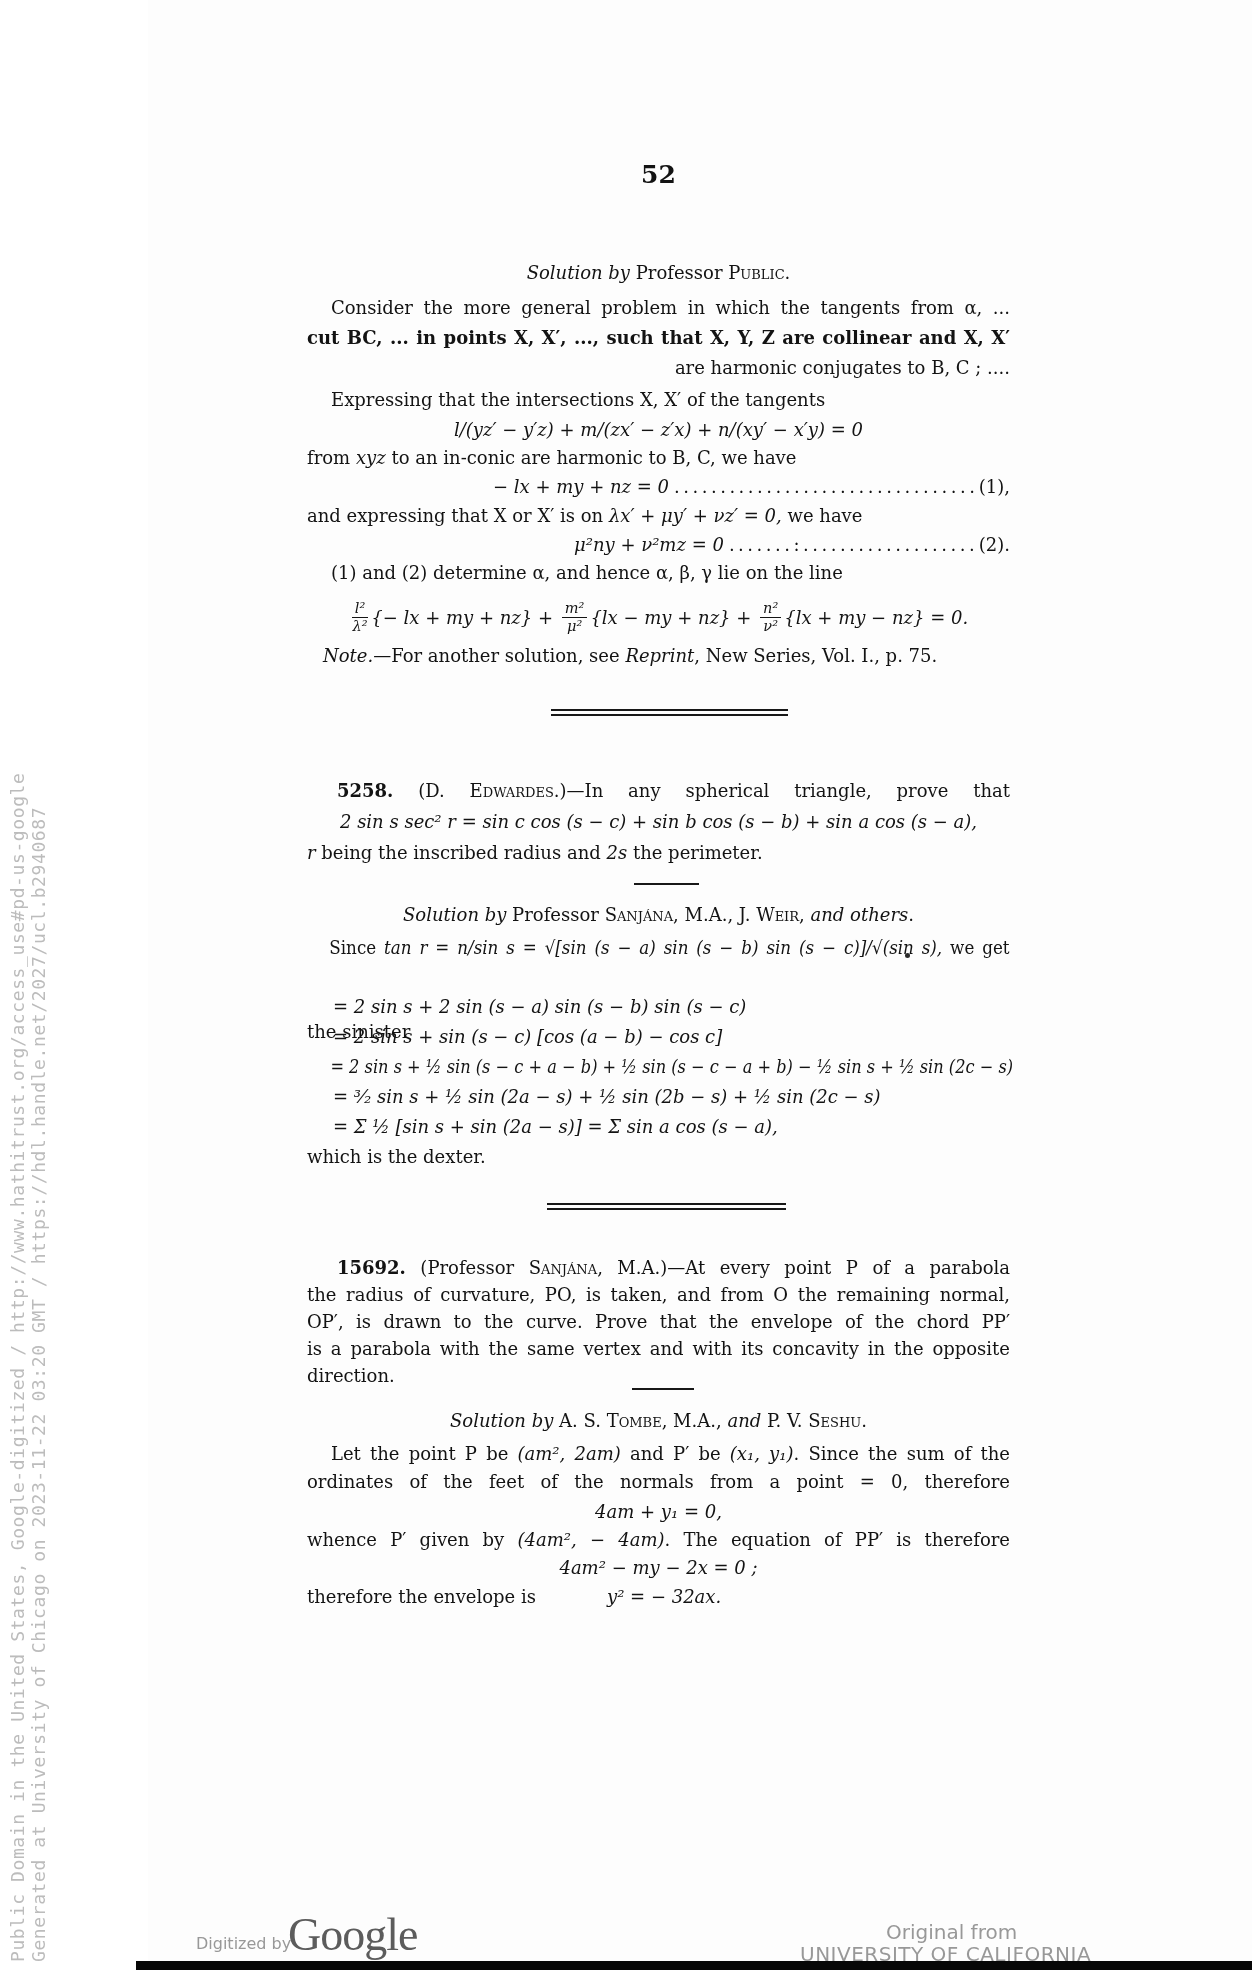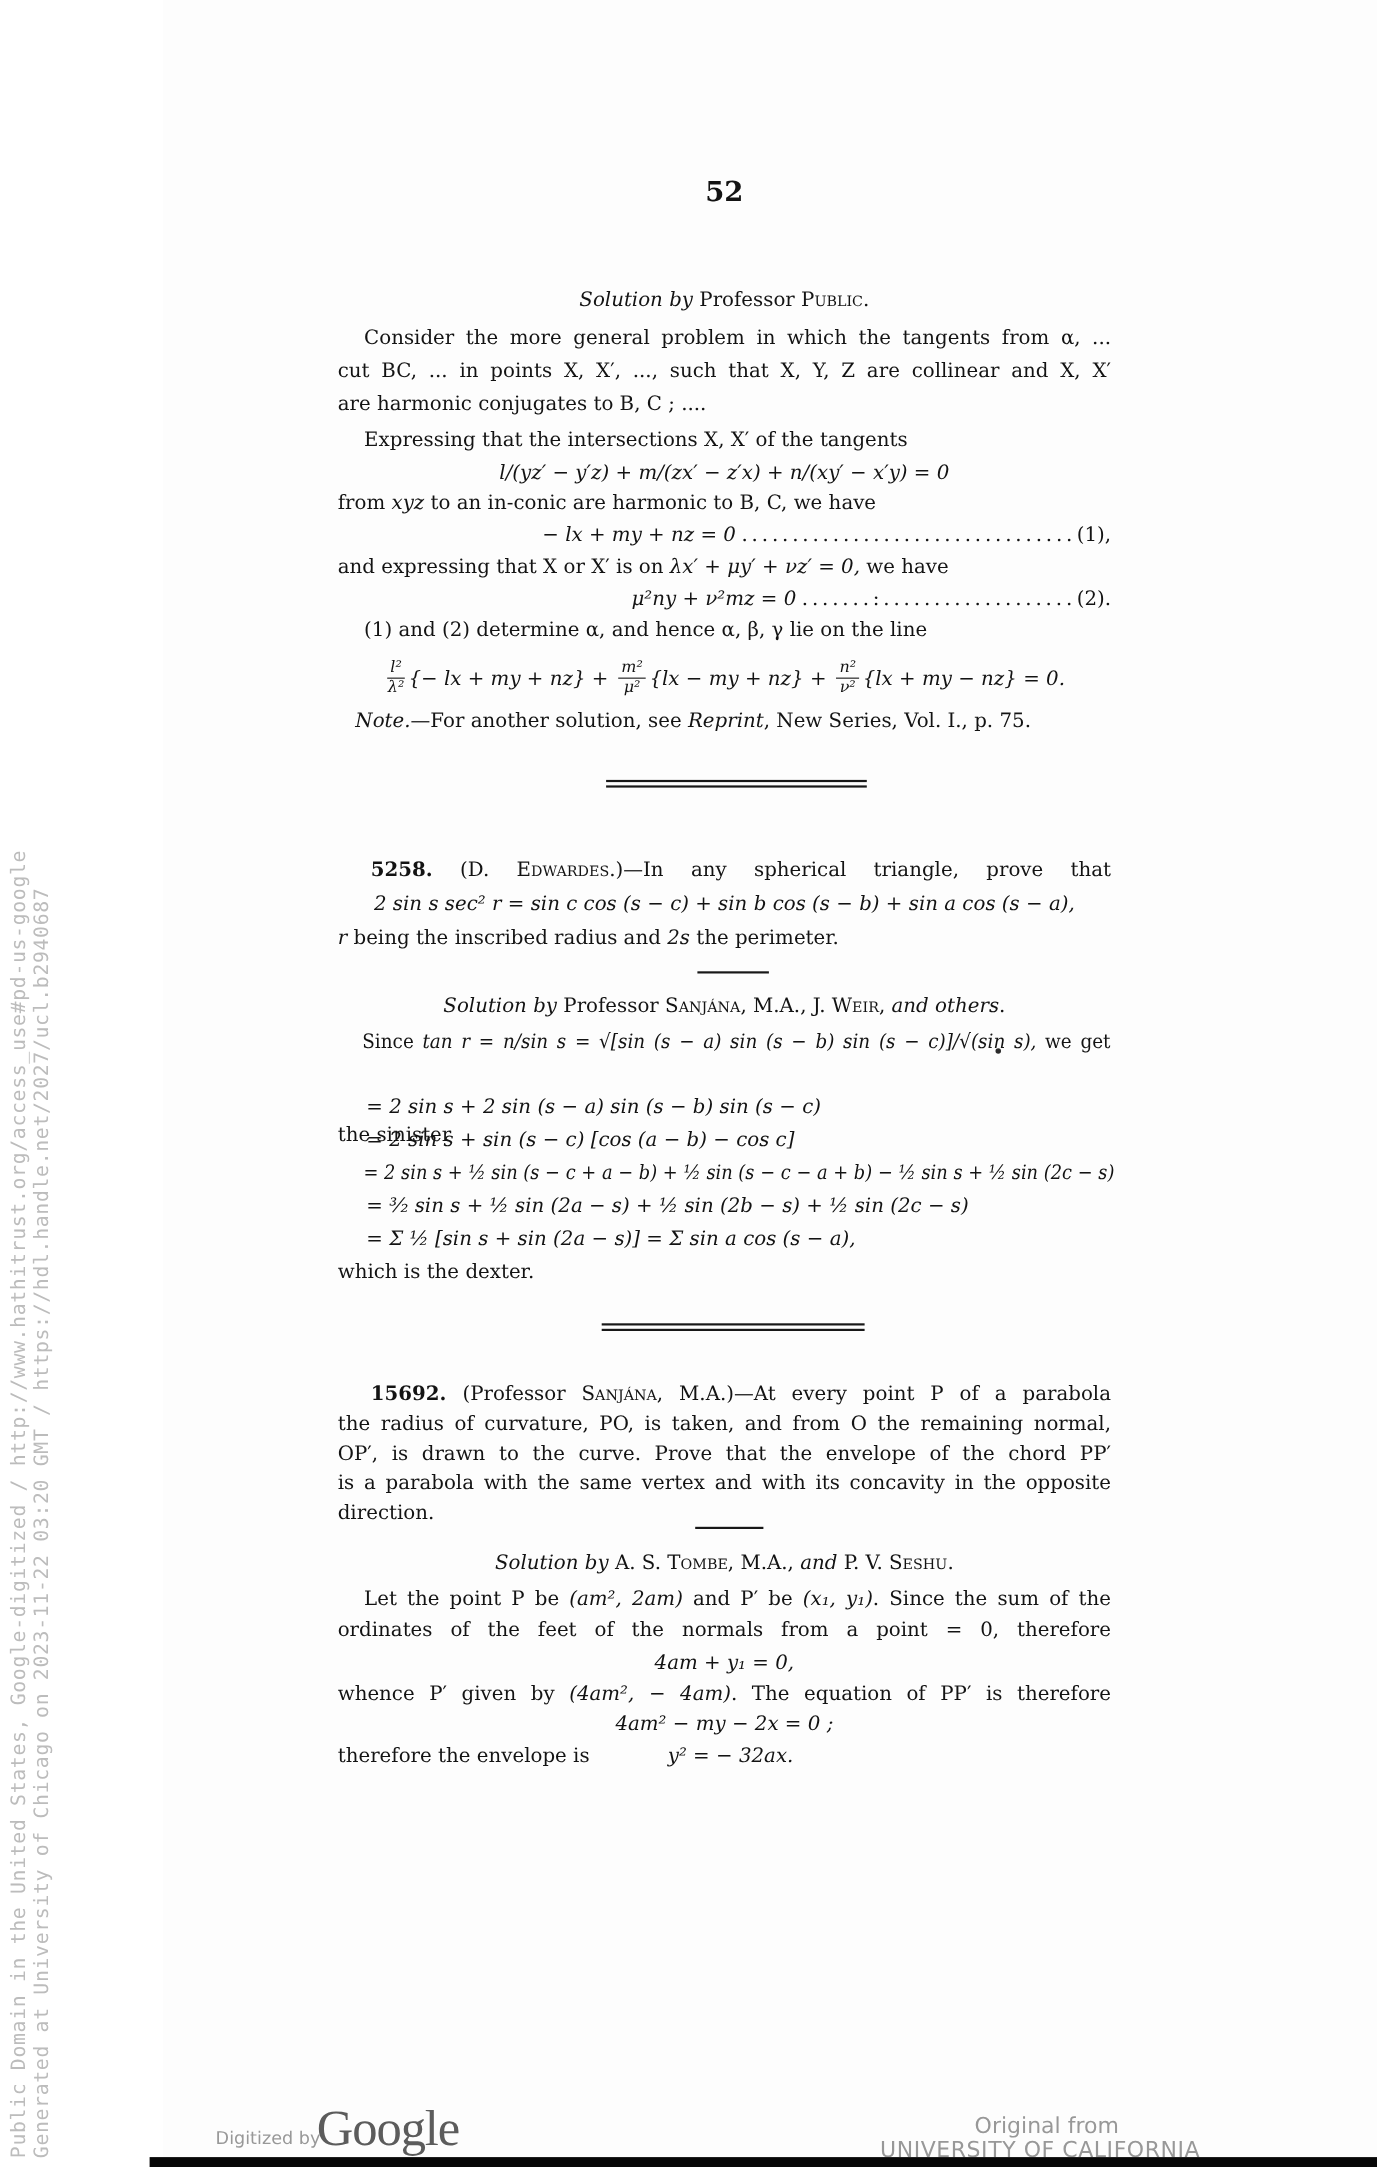--- a/index.html
+++ b/index.html
@@ -46,22 +46,22 @@
   <div class="wm" style="left:28px;top:1962px;">Generated at University of Chicago on 2023-11-22 03:20 GMT  /  https://hdl.handle.net/2027/ucl.b2940687</div>
   <div class="wm" style="left:7px;top:1962px;">Public Domain in the United States, Google-digitized  /  http://www.hathitrust.org/access_use#pd-us-google</div>
 
   <div class="l c pageno" style="top:160px;">52</div>
 
   <div class="l c" style="top:258px;">
     <span class="i">Solution by </span><span>Professor </span><span class="sc">Public</span><span>.</span>
   </div>
 
   <div class="l j ind" style="top:293px;">Consider the more general problem in which the tangents from α, ...</div>
-  <div class="l j" style="top:323px;">cut BC, ... in points X, X′, ..., such that X, Y, Z are collinear and X, X′</div>
-  <div class="l" style="top:353px;">are harmonic conjugates to B, C ; ....</div>
+  <div class="l j" style="top:323px;font-weight:bold;">cut BC, ... in points X, X′, ..., such that X, Y, Z are collinear and X, X′</div>
+  <div class="l" style="top:353px;text-align:right;">are harmonic conjugates to B, C ; ....</div>
 
   <div class="l ind" style="top:385px;">Expressing that the intersections X, X′ of the tangents</div>
 
   <div class="l fx" style="top:415px;">l/(yz′ − y′z) + m/(zx′ − z′x) + n/(xy′ − x′y) = 0</div>
 
   <div class="l" style="top:443px;">
     <span>from </span><span class="m">xyz</span><span> to an in-conic are harmonic to B, C, we have</span>
   </div>
 
   <div class="l leader" style="top:472px;">

